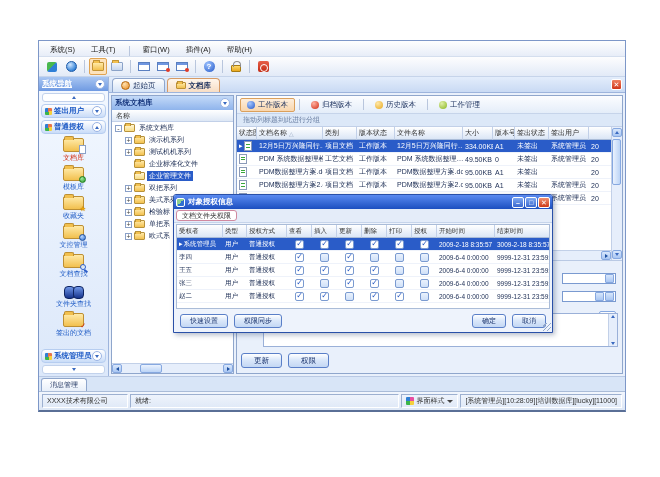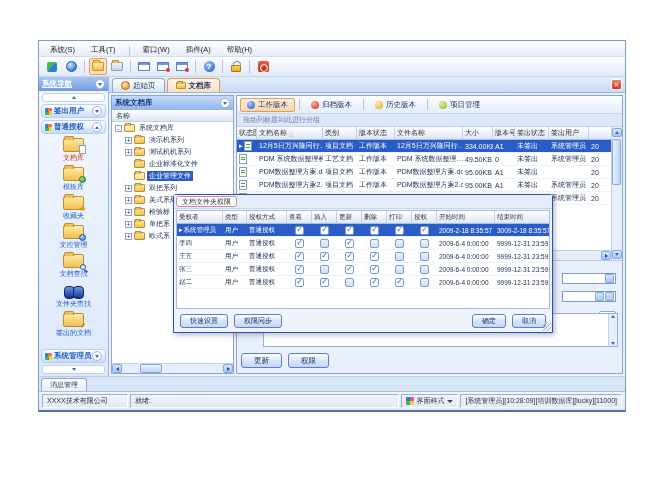--- a/index.html
+++ b/index.html
@@ -434,21 +434,21 @@
                 <span>归档版本</span>
               </span>
               <span class="vsep"></span>
               <span class="vbtn">
                 <span class="vic vic2"></span>
                 <span>历史版本</span>
               </span>
               <span class="vsep"></span>
               <span class="vbtn">
                 <span class="vic vic3"></span>
-                <span>项目管理</span>
+                <span>工作管理</span>
               </span>
             </div>
           <div class="grouphint">拖动列标题到此进行分组</div>
 
           <div class="gridwrap">
             <div class="gridcols">
               <div class="ghead" id="grid-head">
                   <span class="gh" style="width: 20px; flex-basis: 20px;">
                     <span>状态图</span>
                   </span>
@@ -620,20 +620,29 @@
     <span class="spanel grow1">就绪:</span>
     <span class="spanel">
       <span class="style-ic"></span>
       <span>界面样式</span>
       <span class="ddarrow"></span>
     </span>
     <span class="spanel">[系统管理员][10:28:09][培训数据库][lucky][11000]</span>
   </div>
 
   <div class="dialog">
+    <div class="dlg-title">
+      <span class="dlg-icon"></span>
+      <span>对象授权信息</span>
+      <span class="dlg-tbs">
+        <span class="dtb">–</span>
+        <span class="dtb">□</span>
+        <span class="dtb close">✕</span>
+      </span>
+    </div>
     <div class="dlg-toolrow">
       <span class="dlg-tabbtn">文档文件夹权限</span>
     </div>
     <div class="dtable">
       <div class="dhead" id="dlg-head">
           <span class="dh" style="width: 46px; flex-basis: 46px;">受权者</span>
           <span class="dh" style="width: 24px; flex-basis: 24px;">类型</span>
           <span class="dh" style="width: 40px; flex-basis: 40px;">授权方式</span>
           <span class="dh" style="width: 25px; flex-basis: 25px;">查看</span>
           <span class="dh" style="width: 25px; flex-basis: 25px;">插入</span>

